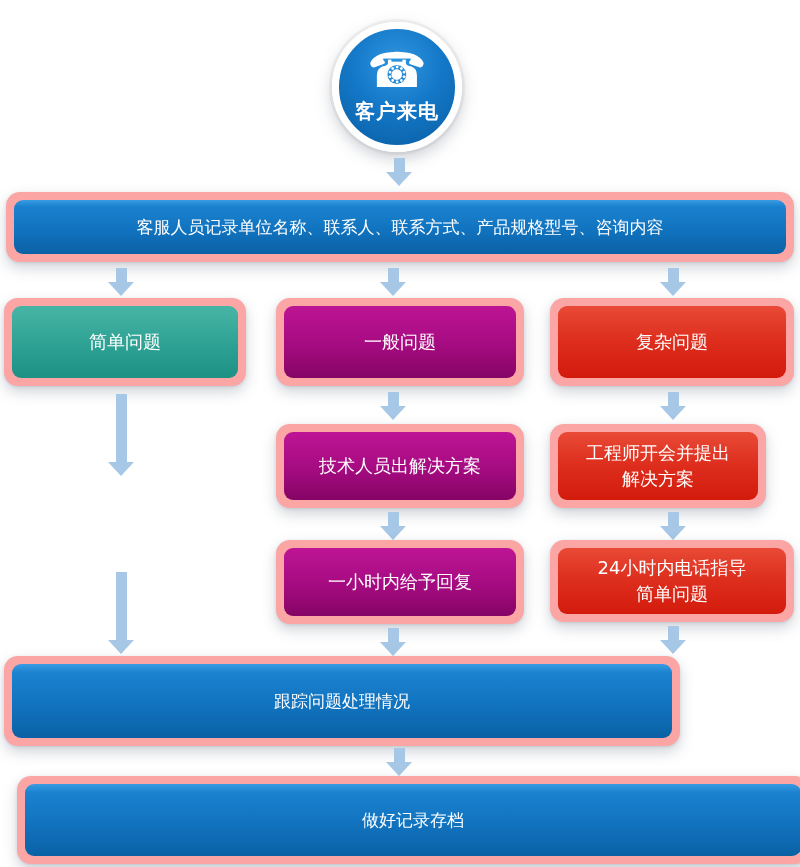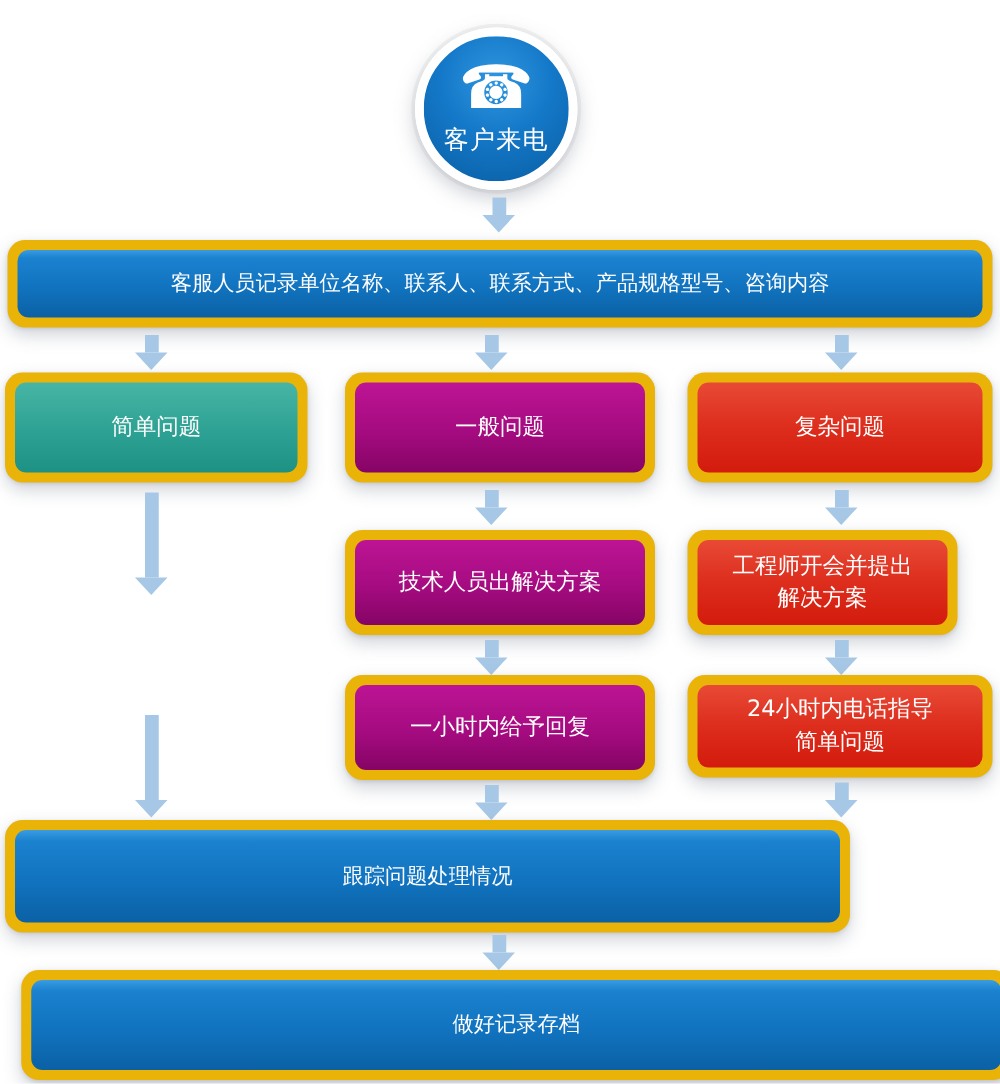--- a/index.html
+++ b/index.html
@@ -8,21 +8,21 @@
     width: 800px;
     height: 867px;
     background: #ffffff;
     overflow: hidden;
     font-family: "DejaVu Sans", "Liberation Sans", sans-serif;
   }
 
   
   .node {
     position: absolute;
-    background: #eab308;
+    background: #fca5a5;
     border-radius: 14px;
     padding: 8px;
     box-shadow: 0 6px 14px rgba(100,110,125,0.30), 0 1px 3px rgba(100,110,125,0.18);
     display: flex;
     box-sizing: border-box;
   }
   .node .fill {
     flex: 1;
     border-radius: 9px;
     display: flex;
@@ -58,21 +58,21 @@
   }
   .start-circle .phone {
     color: #ffffff;
     font-size: 48px;
     line-height: 1;
     margin-top: -4px;
   }
   .start-circle .start-label {
     color: #ffffff;
     font-size: 20px;
-    font-weight: normal;
+    font-weight: bold;
     margin-top: 4px;
     letter-spacing: 1px;
   }
 
   
   .arrow {
     position: absolute;
     width: 26px;
     display: flex;
     flex-direction: column;

